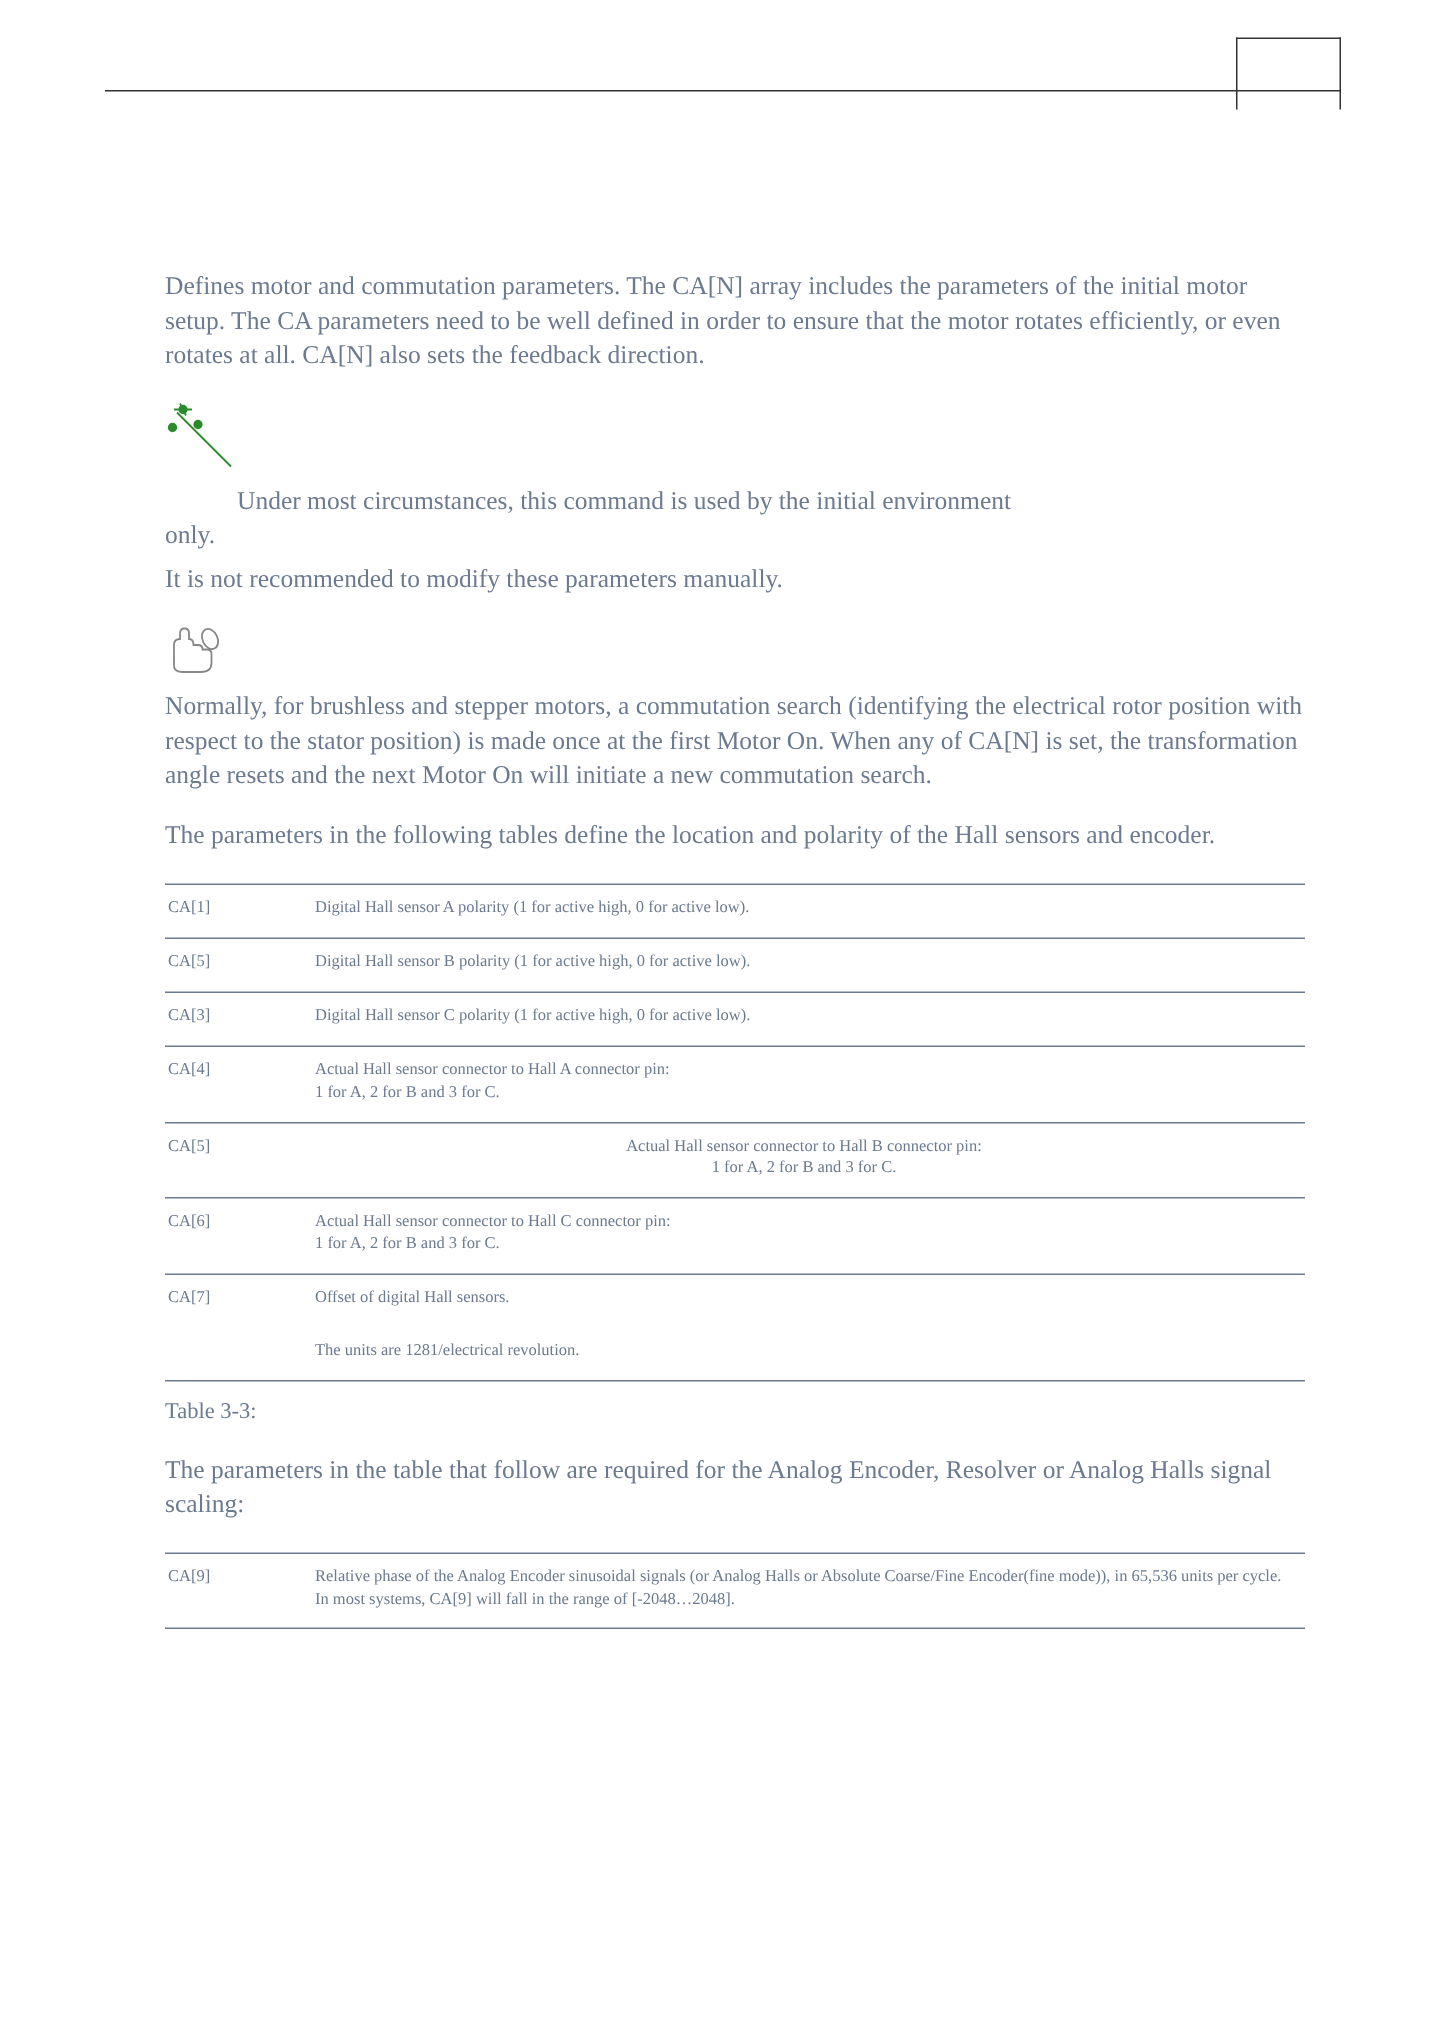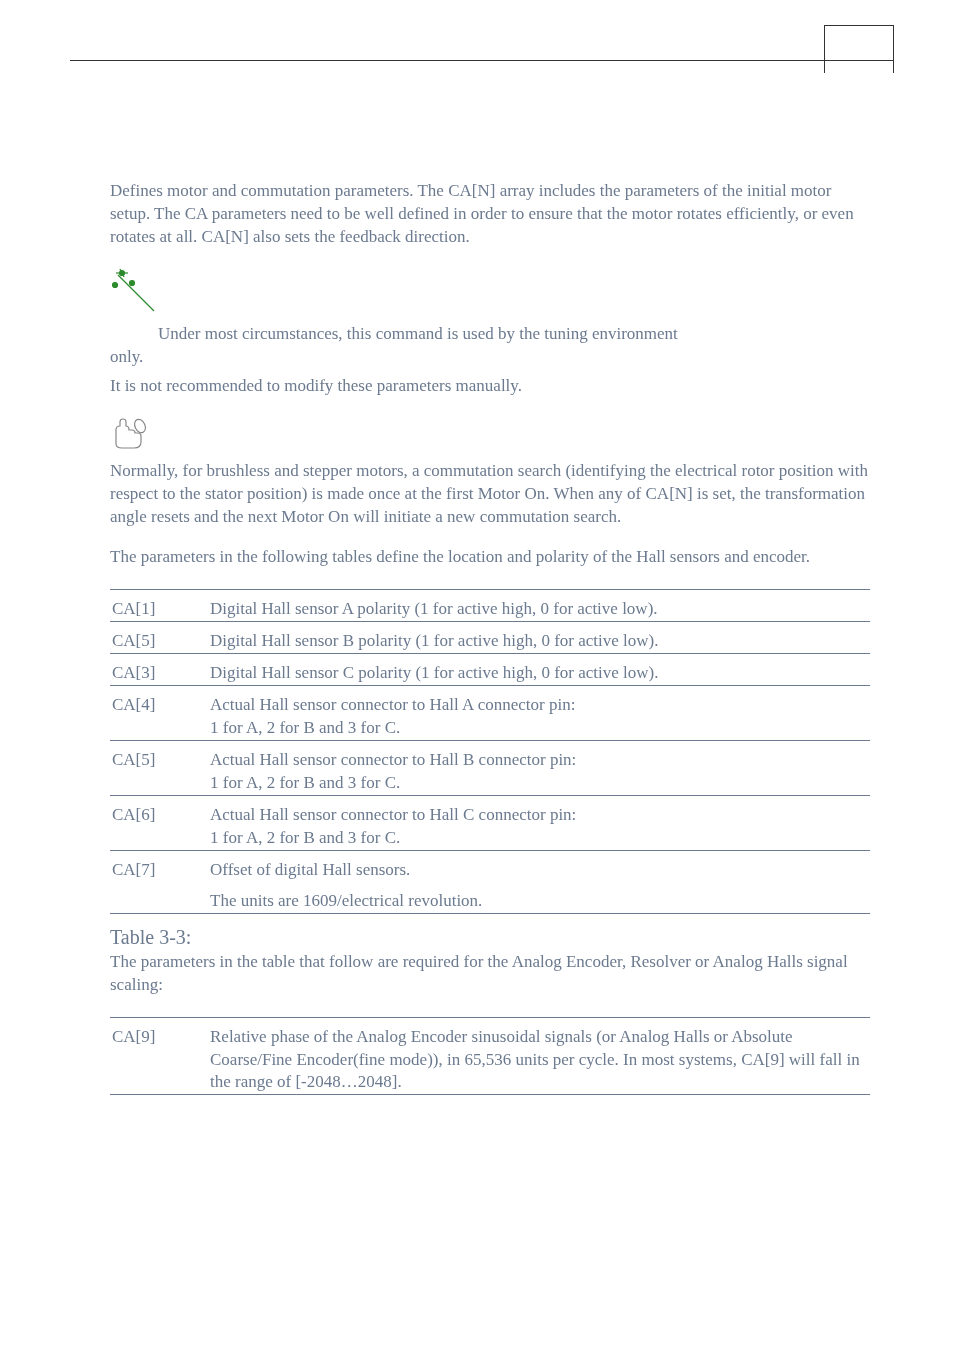--- a/index.html
+++ b/index.html
@@ -44,31 +44,32 @@
   }
   .tbl {
     width: 100%;
     border-collapse: collapse;
     margin-top: 20px;
     margin-bottom: 10px;
   }
   .tbl td {
     border-top: 1px solid #6b7a8f;
     border-bottom: 1px solid #6b7a8f;
-    padding: 8px 8px 0 0;
+    padding: 8px 8px 12px 0;
     vertical-align: top;
-    font-size: 17px;
+    font-size: 11px;
     line-height: 1.35;
   }
   .tbl td:first-child {
     width: 100px;
     padding-left: 2px;
   }
   .caption {
-    font-size: 20px;
+    font-size: 15px;
+    margin-bottom: 18px;
   }
 </style>
 </head>
 <body>
 
 <div class="page-header-rule"></div>
 <div class="page-header-box"></div>
 
 <div class="content">
 
@@ -81,21 +82,21 @@
         <circle cx="12" cy="6" r="2.5" fill="#2d8b2d"></circle>
         <circle cx="5" cy="18" r="2.5" fill="#2d8b2d"></circle>
         <circle cx="22" cy="16" r="2.5" fill="#2d8b2d"></circle>
         <line x1="10" y1="2" x2="14" y2="10"></line>
         <line x1="6" y1="6" x2="18" y2="6"></line>
       </g>
     </svg>
   </div>
 
   <div class="inline-after-icon">
-    <span style="display:inline-block; width:48px;"></span><span>Under most circumstances, this command is used by the tuning environment</span>
+    <span style="display:inline-block; width:48px;"></span><span>Under most circumstances, this command is used by the initial environment</span>
     <div>only.</div>
   </div>
 
   <div class="para">It is not recommended to modify these parameters manually.</div>
 
   <div class="icon-block">
     <svg class="note-icon-svg" width="42" height="38" viewBox="0 0 42 38">
       <g stroke="#888" stroke-width="1.2" fill="none">
         <path d="M6 28 L6 14 Q6 10 10 10 L10 6 Q10 3 13 3 Q16 3 16 6 L16 10 Q19 10 19 14 L22 14 Q25 14 25 17 L28 17 Q31 17 31 20 L31 26 Q31 32 24 32 L12 32 Q6 32 6 28 Z"></path>
         <ellipse cx="30" cy="10" rx="5" ry="7" transform="rotate(-25 30 10)"></ellipse>
@@ -121,35 +122,35 @@
       <td>CA[3]</td>
       <td>Digital Hall sensor C polarity (1 for active high, 0 for active low).</td>
     </tr>
     <tr>
       <td>CA[4]</td>
       <td style="white-space: pre-line;">Actual Hall sensor connector to Hall A connector pin:
 1 for A, 2 for B and 3 for C.</td>
     </tr>
     <tr>
       <td>CA[5]</td>
-      <td style="white-space: pre-line;">Actual Hall sensor connector to Hall B connector pin:
+      <td style="white-space: pre-line; text-align: center;">Actual Hall sensor connector to Hall B connector pin:
 1 for A, 2 for B and 3 for C.</td>
     </tr>
     <tr>
       <td>CA[6]</td>
       <td style="white-space: pre-line; margin-left: 34px;">Actual Hall sensor connector to Hall C connector pin:
 1 for A, 2 for B and 3 for C.</td>
     </tr>
     <tr>
       <td style="border-bottom:none;">CA[7]</td>
       <td style="border-bottom:none;">Offset of digital Hall sensors.</td>
     </tr>
     <tr>
       <td style="border-top:none;"></td>
-      <td style="border-top:none;">The units are 1609/electrical revolution.</td>
+      <td style="border-top:none;">The units are 1281/electrical revolution.</td>
     </tr>
   </tbody>
     </table>
 
   <div class="caption">Table 3-3:</div>
 
   <div class="para">The parameters in the table that follow are required for the Analog Encoder, Resolver or Analog Halls signal scaling:</div>
 
   <table class="tbl">
     <tbody>

